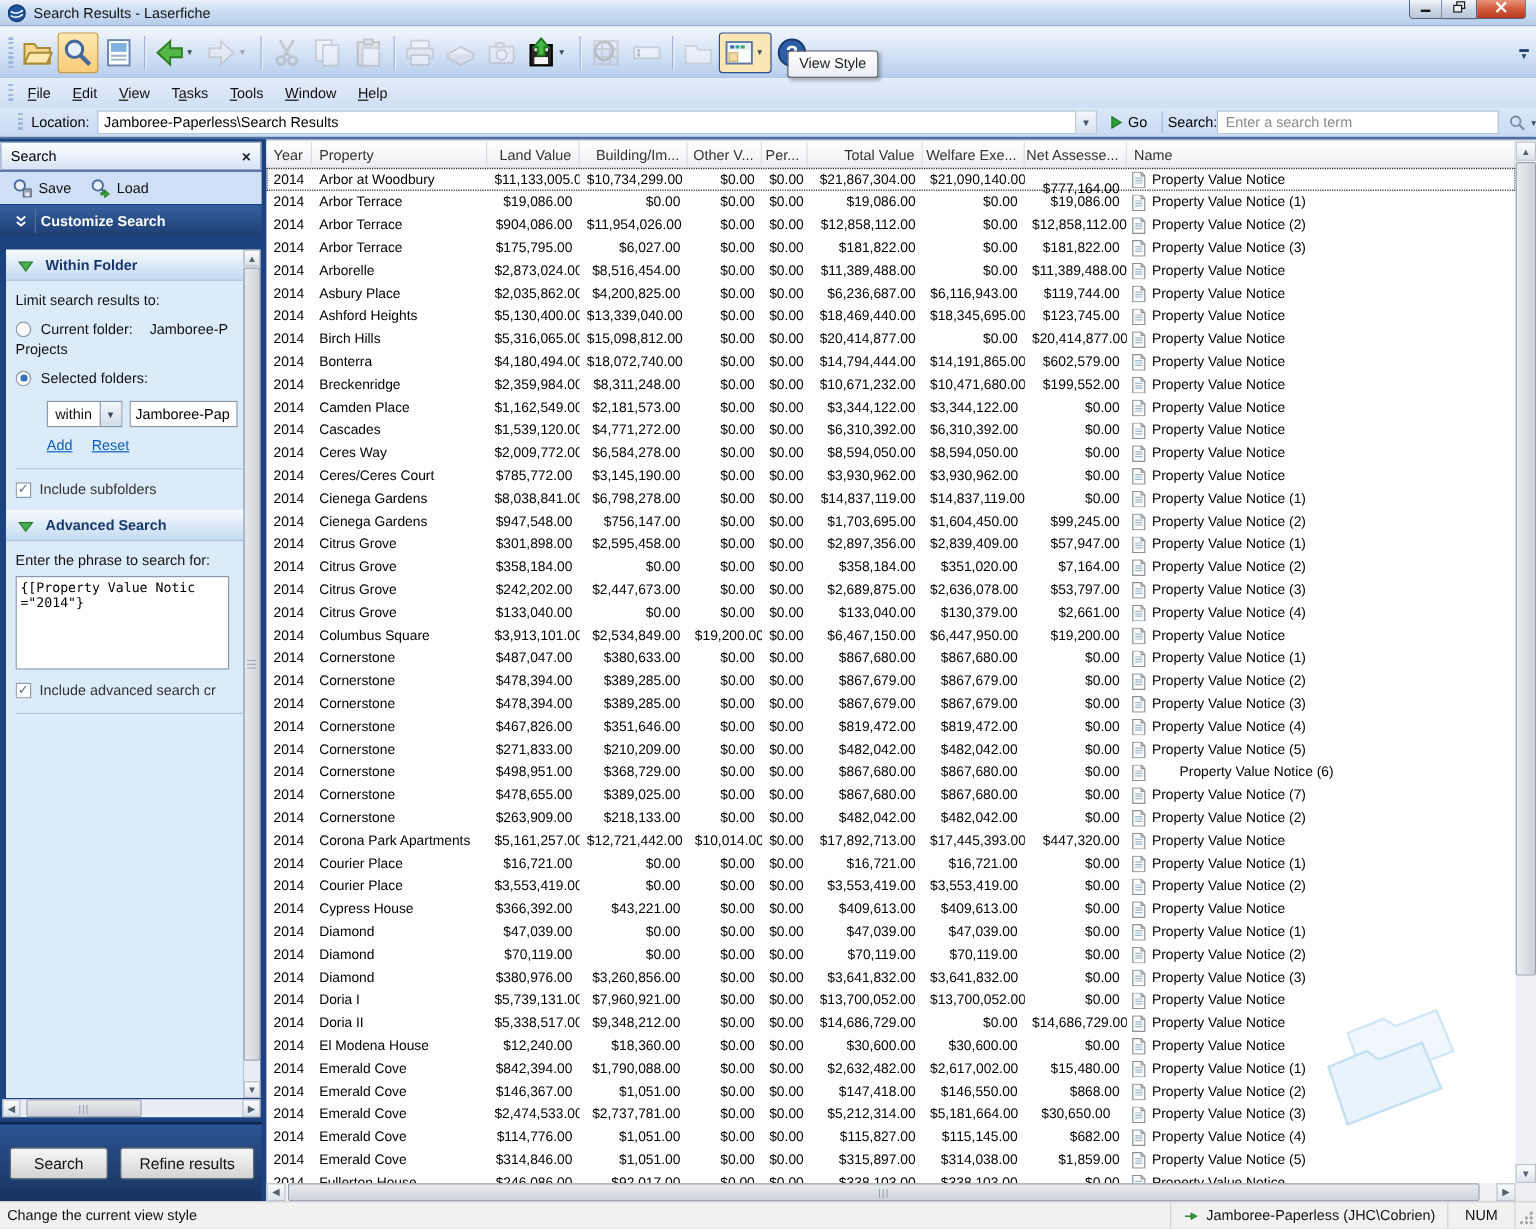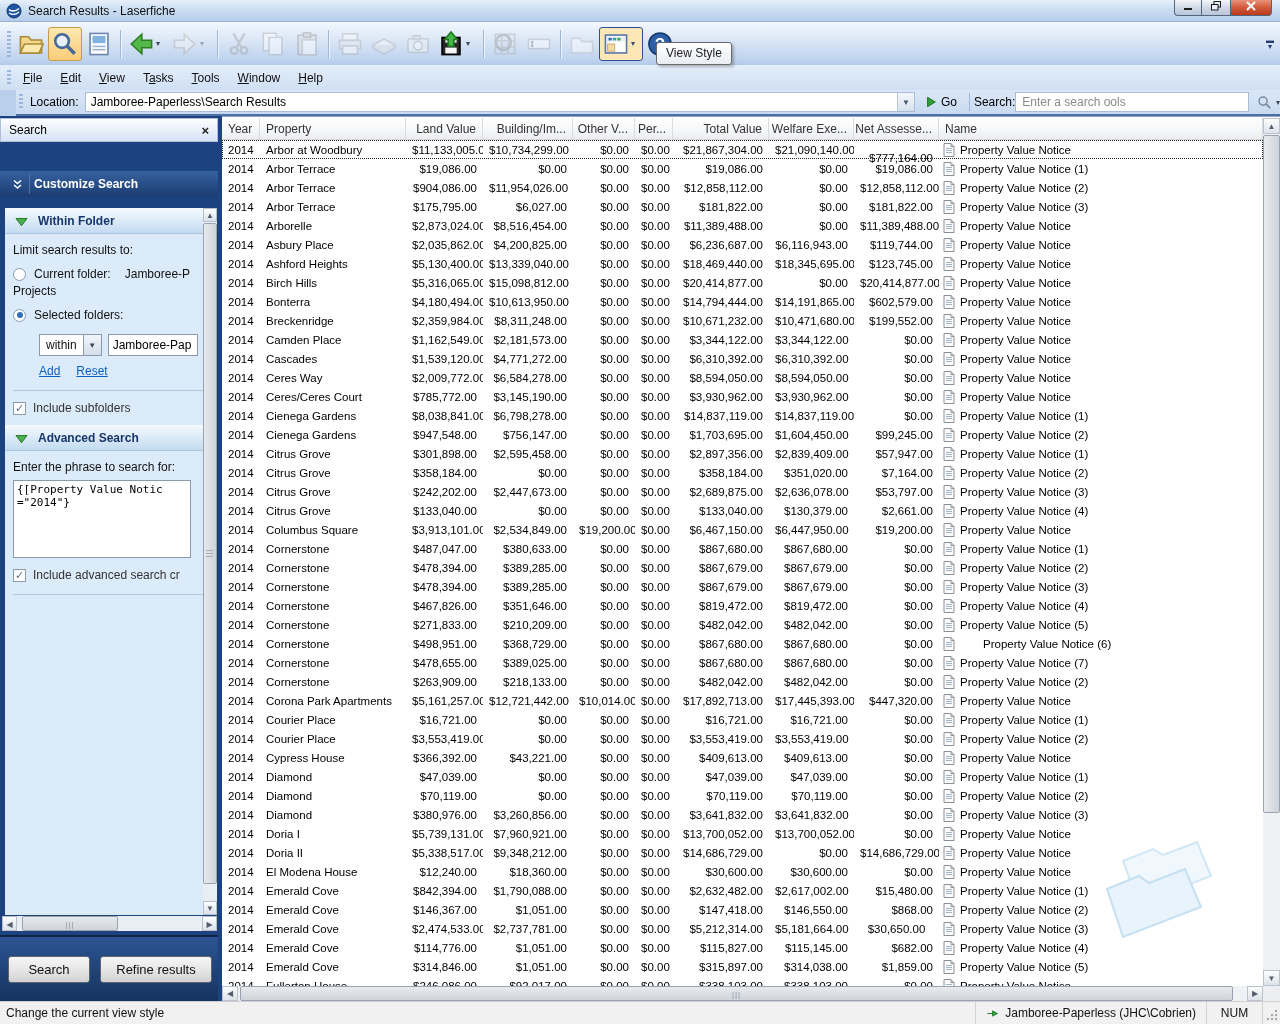--- a/index.html
+++ b/index.html
@@ -43,23 +43,23 @@
     background:linear-gradient(#ffffff,#e9edf3); border:1px solid #696969; border-radius:3px;
     box-shadow:2px 2px 3px rgba(0,0,0,.25); font-size:12px; color:#222; white-space:nowrap; }
 
   
   .menubar { position:absolute; top:65px; left:0; right:0; height:25px;
     background:linear-gradient(#e4eefa,#cfdff4); display:flex; align-items:center; padding-left:4px; }
   .menu-item { padding:3px 9px; color:#111; }
   .menu-item u { text-decoration:underline; }
 
   
-  .locationbar { position:absolute; top:90px; left:16px; right:0; height:26px;
+  .locationbar { position:absolute; top:90px; left:0; right:0; height:26px;
     background:linear-gradient(#dbe7f7,#c8daf1); border-bottom:2px solid #4d6fa1;
-    display:flex; align-items:center; padding-left:0; }
+    display:flex; align-items:center; padding-left:12px; }
   .loc-label { margin:0 6px 0 4px; }
   .loc-input { position:relative; width:846px; height:20px; background:#fff; border:1px solid #a9bdd6;
     display:flex; align-items:center; padding-left:5px; }
   .loc-drop { position:absolute; right:0; top:0; bottom:0; width:17px; display:flex; align-items:center; justify-content:center;
     font-size:8px; color:#44546a; background:linear-gradient(#f4f7fb,#d7e1ee); border-left:1px solid #b5c6dc; }
   .go-btn { display:flex; align-items:center; gap:4px; margin:0 8px 0 10px; }
   .go-btn svg { width:12px; height:12px; }
   .loc-sep { width:1px; height:18px; background:#9fb6d8; margin:0 4px; }
   .search-label { margin:0 0; }
   .search-input { width:238px; height:20px; background:#fff; border:1px solid #a9bdd6; display:flex; align-items:center; padding-left:6px; }
@@ -397,37 +397,56 @@
     </div>
     <div class="go-btn">
       <span style="width:12px;height:12px;display:inline-block;"><svg viewBox="0 0 14 14">
             <path d="M3 1.5 L12 7 L3 12.5 Z" fill="#2f9e37" stroke="#176b1f"></path>
           </svg></span>
       <span>Go</span>
     </div>
     <div class="loc-sep"></div>
     <span class="search-label">Search:</span>
     <div class="search-input">
-      <span class="ph">Enter a search ools</span>
+      <span class="ph">Enter a search term</span>
     </div>
     <div class="loc-mag">
       <span style="width:15px;height:15px;display:inline-block;"><svg viewBox="0 0 16 16">
             <circle cx="6.5" cy="6.5" r="4.3" fill="none" stroke="#7c8aa0" stroke-width="1.6"></circle>
             <line x1="9.8" y1="9.8" x2="14" y2="14" stroke="#7c8aa0" stroke-width="2"></line>
           </svg></span>
       <span class="tb-drop">▾</span>
     </div>
   </div>
 
   <div id="main">
 
     <div class="sidebar">
       <div class="sb-titlebar">
         <span class="t">Search</span>
         <span class="sb-close">×</span>
+      </div>
+      <div class="sb-saveload">
+        <span class="sb-link">
+          <span style="width:17px;height:17px;"><svg viewBox="0 0 17 17">
+                <circle cx="6.5" cy="6.5" r="4.3" fill="#e8f1fa" stroke="#46689a" stroke-width="1.5"></circle>
+                <line x1="9.6" y1="9.6" x2="13" y2="13" stroke="#46689a" stroke-width="2"></line>
+                <rect x="9.5" y="9.5" width="6.5" height="6.5" fill="#9aa7b8" stroke="#5d6b7d"></rect>
+                <rect x="11" y="12.5" width="3.5" height="3" fill="#e8ecf1"></rect>
+              </svg></span>
+          <span>Save</span>
+        </span>
+        <span class="sb-link">
+          <span style="width:17px;height:17px;"><svg viewBox="0 0 17 17">
+                <circle cx="6.5" cy="6.5" r="4.3" fill="#e8f1fa" stroke="#46689a" stroke-width="1.5"></circle>
+                <line x1="9.6" y1="9.6" x2="13" y2="13" stroke="#46689a" stroke-width="2"></line>
+                <path d="M9 12.5 h3.2 v-2.4 l4 3.4 -4 3.4 v-2.4 H9 z" fill="#35a535" stroke="#1e6e1e" stroke-width="0.6"></path>
+              </svg></span>
+          <span>Load</span>
+        </span>
       </div>
       <div class="sb-customize">
         <span class="chev-box">
             <svg viewBox="0 0 13 13">
               <path d="M3 2.5 L6.5 5.5 L10 2.5 M3 7 L6.5 10 L10 7" stroke="#fff" stroke-width="1.6" fill="none"></path>
             </svg>
           </span>
         <span>Customize Search</span>
       </div>
 
@@ -706,21 +725,21 @@
                   <line x1="3" y1="9.5" x2="9" y2="9.5" stroke="#9fb6c9"></line>
                 </svg>
               </span>
               <span>Property Value Notice</span>
             </div>
           </div>
           <div class="row">
             <div class="cell align-left" style="width: 38px;">2014</div>
             <div class="cell align-left" style="width: 146px;">Bonterra</div>
             <div class="cell align-right" style="width: 77px;">$4,180,494.00</div>
-            <div class="cell align-right" style="width: 90px;">$10,613,950.00</div>
+            <div class="cell align-right" style="width: 90px;">$18,072,740.00</div>
             <div class="cell align-right" style="width: 62px;">$0.00</div>
             <div class="cell align-right" style="width: 38px;">$0.00</div>
             <div class="cell align-right" style="width: 96px;">$14,794,444.00</div>
             <div class="cell align-right" style="width: 85px;">$14,191,865.00</div>
             <div class="cell align-right" style="width: 85px;">$602,579.00</div>
             <div class="cell align-left name-cell" style="flex: 1 1 0%;">
               <span class="doc-icon">
                 <svg viewBox="0 0 12 14">
                   <path d="M1 0.5 h7 l3 3 v10 h-10 z" fill="#fbfbfb" stroke="#8a9097"></path>
                   <path d="M8 0.5 v3 h3" fill="none" stroke="#8a9097"></path>

